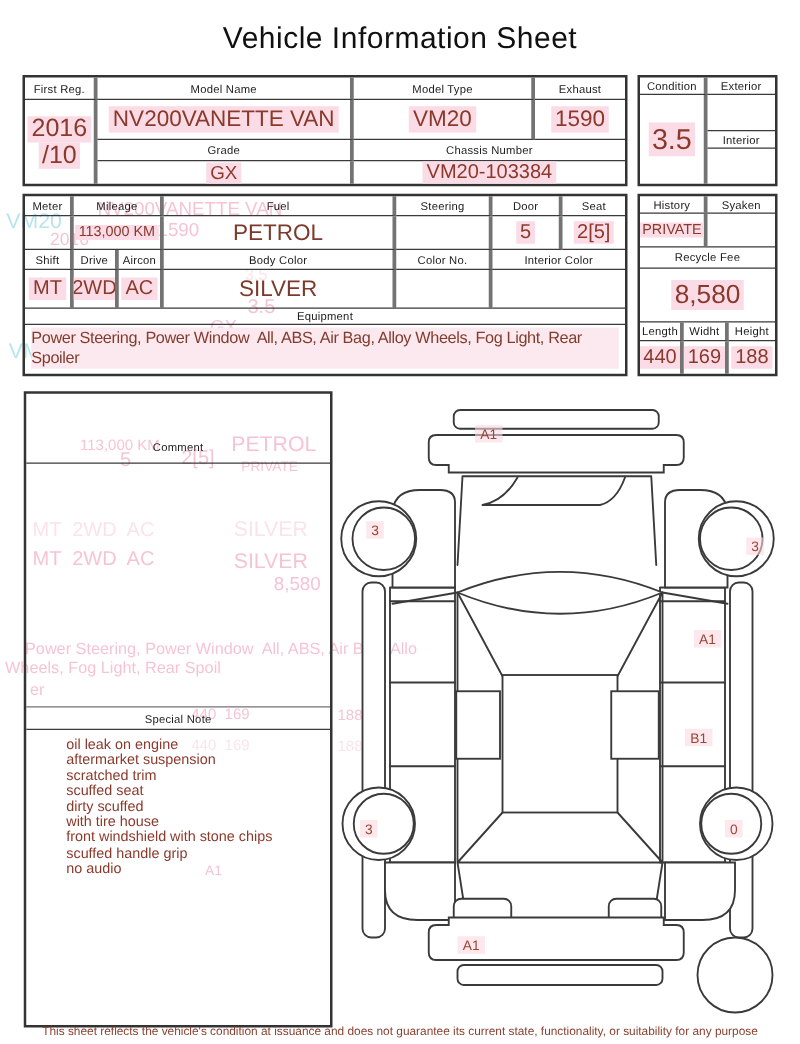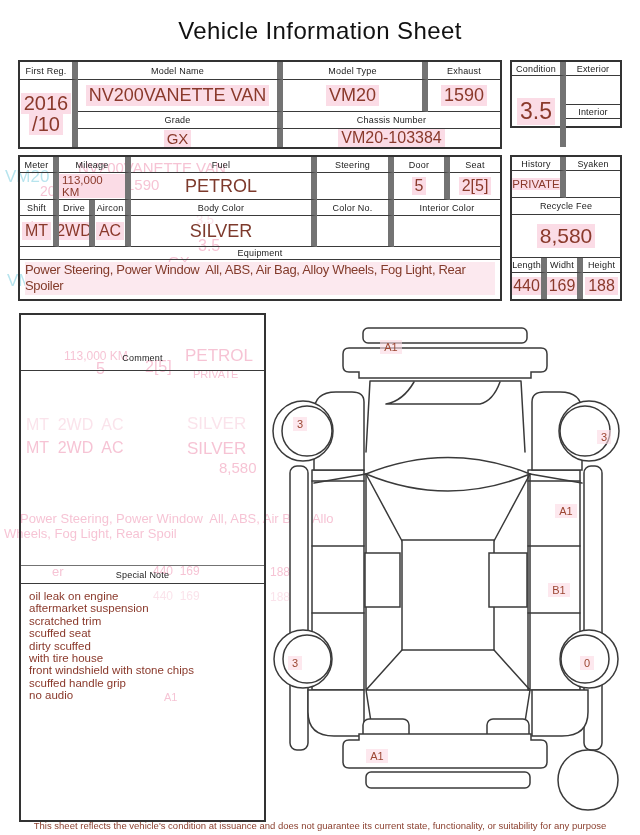--- a/index.html
+++ b/index.html
@@ -1,40 +1,40 @@
 <!DOCTYPE html>
 <html><head>
 <meta charset="utf-8">
 <style>
   html,body{margin:0;padding:0;background:#fff;}
   #sheet{position:relative;width:640px;height:835px;background:#ffffff;overflow:hidden;
          font-family:"Liberation Sans",sans-serif;}
   
   .c{position:absolute;box-sizing:border-box;display:flex;align-items:center;justify-content:center;overflow:hidden;}
-  .br{border-right:6px solid #737373;}
+  .br{border-right:3px solid #737373;text-align:right;}
   .bb{border-bottom:1px solid #3a3a3a;}
   .bt{border-top:1px solid #737373;}
   .tbl{position:absolute;box-sizing:border-box;border:2px solid #333;background:transparent;}
   .lbl{font-size:9px;color:#1b1b1b;letter-spacing:0.2px;}
   .val{color:#8a392b;}
   .hl{background:#fbdce6;padding:0 3px;color:#8a392b;}
   .nohl{padding:0 3px;color:#7d3a2c;}
   .col{flex-direction:column;line-height:1.05;}
   #page-title{position:absolute;left:0;top:17;width:640px;text-align:center;
       font-size:24px;font-weight:500;letter-spacing:0.4px;color:#111;top:17px;}
   #footer-note{position:absolute;left:0;top:820px;width:640px;text-align:center;
       font-size:9.5px;color:#8a3f2e;}
   
   #ghost-layer span{position:absolute;white-space:pre;pointer-events:none;font-weight:500;}
   .ghost.pink{color:#f4b5ca;opacity:0.8;}
   .ghost.pale{color:#f7cddb;opacity:0.55;}
   .ghost.cyan{color:#9fdbe8;opacity:0.75;}
   
   #note-list{position:absolute;left:8px;top:275px;width:228px;}
-  .note-line{font-size:11.5px;line-height:12.4px;color:#8a392b;}
+  .note-line{font-size:11.5px;line-height:12.4px;color:#8a392b;margin-left:24px;}
   
   #equipment-text{align-items:flex-start;justify-content:flex-start;padding:2px 5px;
       font-size:13px;letter-spacing:-0.3px;line-height:1.25;}
   #equipment-text .eq-hl{background:#fce9ef;color:#833b2b;white-space:pre-wrap;}
   
   #diagram-svg{position:absolute;left:270px;top:315px;}
   #diagram-svg .ln{fill:none;stroke:#3a3a3a;stroke-width:1.5;stroke-linejoin:round;stroke-linecap:round;}
   #diagram-svg .wh{fill:#ffffff;stroke:#3a3a3a;stroke-width:1.5;}
   #marks text{font-family:"Liberation Sans",sans-serif;font-size:11px;fill:#9c4632;text-anchor:middle;}
 </style>
@@ -58,21 +58,21 @@
       <span class="ghost pink" style="left: 145px; top: 358px; font-size: 16px;">2[5]</span>
       <span class="ghost pink" style="left: 185px; top: 346px; font-size: 17px;">PETROL</span>
       <span class="ghost pink" style="left: 193px; top: 368px; font-size: 11px;">PRIVATE</span>
       <span class="ghost pale" style="left: 26px; top: 416px; font-size: 16px;">MT  2WD  AC</span>
       <span class="ghost pale" style="left: 187px; top: 414px; font-size: 17px;">SILVER</span>
       <span class="ghost pink" style="left: 26px; top: 439px; font-size: 16px;">MT  2WD  AC</span>
       <span class="ghost pink" style="left: 187px; top: 439px; font-size: 17px;">SILVER</span>
       <span class="ghost pink" style="left: 219px; top: 459px; font-size: 15px;">8,580</span>
       <span class="ghost pink" style="left: 20px; top: 511px; font-size: 13px;">Power Steering, Power Window  All, ABS, Air Bag, Allo</span>
       <span class="ghost pink" style="left: 4px; top: 526px; font-size: 13px;">Wheels, Fog Light, Rear Spoil</span>
-      <span class="ghost pink" style="left: 24px; top: 564px; font-size: 13px; margin-left: 28px;">er</span>
+      <span class="ghost pink" style="left: 24px; top: 544px; font-size: 13px;">er</span>
       <span class="ghost pink" style="left: 153px; top: 564px; font-size: 12px;">440  169</span>
       <span class="ghost pink" style="left: 270px; top: 565px; font-size: 12px;">188</span>
       <span class="ghost pale" style="left: 153px; top: 589px; font-size: 12px;">440  169</span>
       <span class="ghost pale" style="left: 270px; top: 590px; font-size: 12px;">188</span>
       <span class="ghost pink" style="left: 164px; top: 691px; font-size: 11px;">A1</span>
     </div>
 
   <div id="page-title">Vehicle Information Sheet</div>
 
   <div class="tbl" style="left:18px;top:60px;width:484px;height:89px;">
@@ -98,21 +98,21 @@
     <div class="c lbl br bb" style="left:58px;top:50px;width:205px;height:17px;">Grade</div>
     <div class="c lbl bb" style="left:263px;top:50px;width:217px;height:17px;">Chassis Number</div>
     <div class="c br" style="left:58px;top:67px;width:205px;height:18px;font-size:15px;">
         <span class="hl">GX</span>
       </div>
     <div class="c" style="left:263px;top:67px;width:217px;height:18px;font-size:16px;">
         <span class="hl">VM20-103384</span>
       </div>
   </div>
 
-  <div class="tbl" style="left:510px;top:60px;width:112px;height:68px;">
+  <div class="tbl" style="left:510px;top:60px;width:112px;height:89px;">
     <div class="c lbl br bb" style="left:0;top:0;width:54px;height:14px;">Condition</div>
     <div class="c lbl bb" style="left:54px;top:0;width:54px;height:14px;">Exterior</div>
     <div class="c val br" style="left:0;top:14px;width:54px;height:71px;font-size:23px;">
         <span class="hl">3.5</span>
       </div>
     <div class="c bb" style="left:54px;top:14px;width:54px;height:29px;"></div>
     <div class="c lbl bb" style="left:54px;top:43px;width:54px;height:14px;">Interior</div>
     <div class="c" style="left:54px;top:57px;width:54px;height:28px;"></div>
   </div>
 

